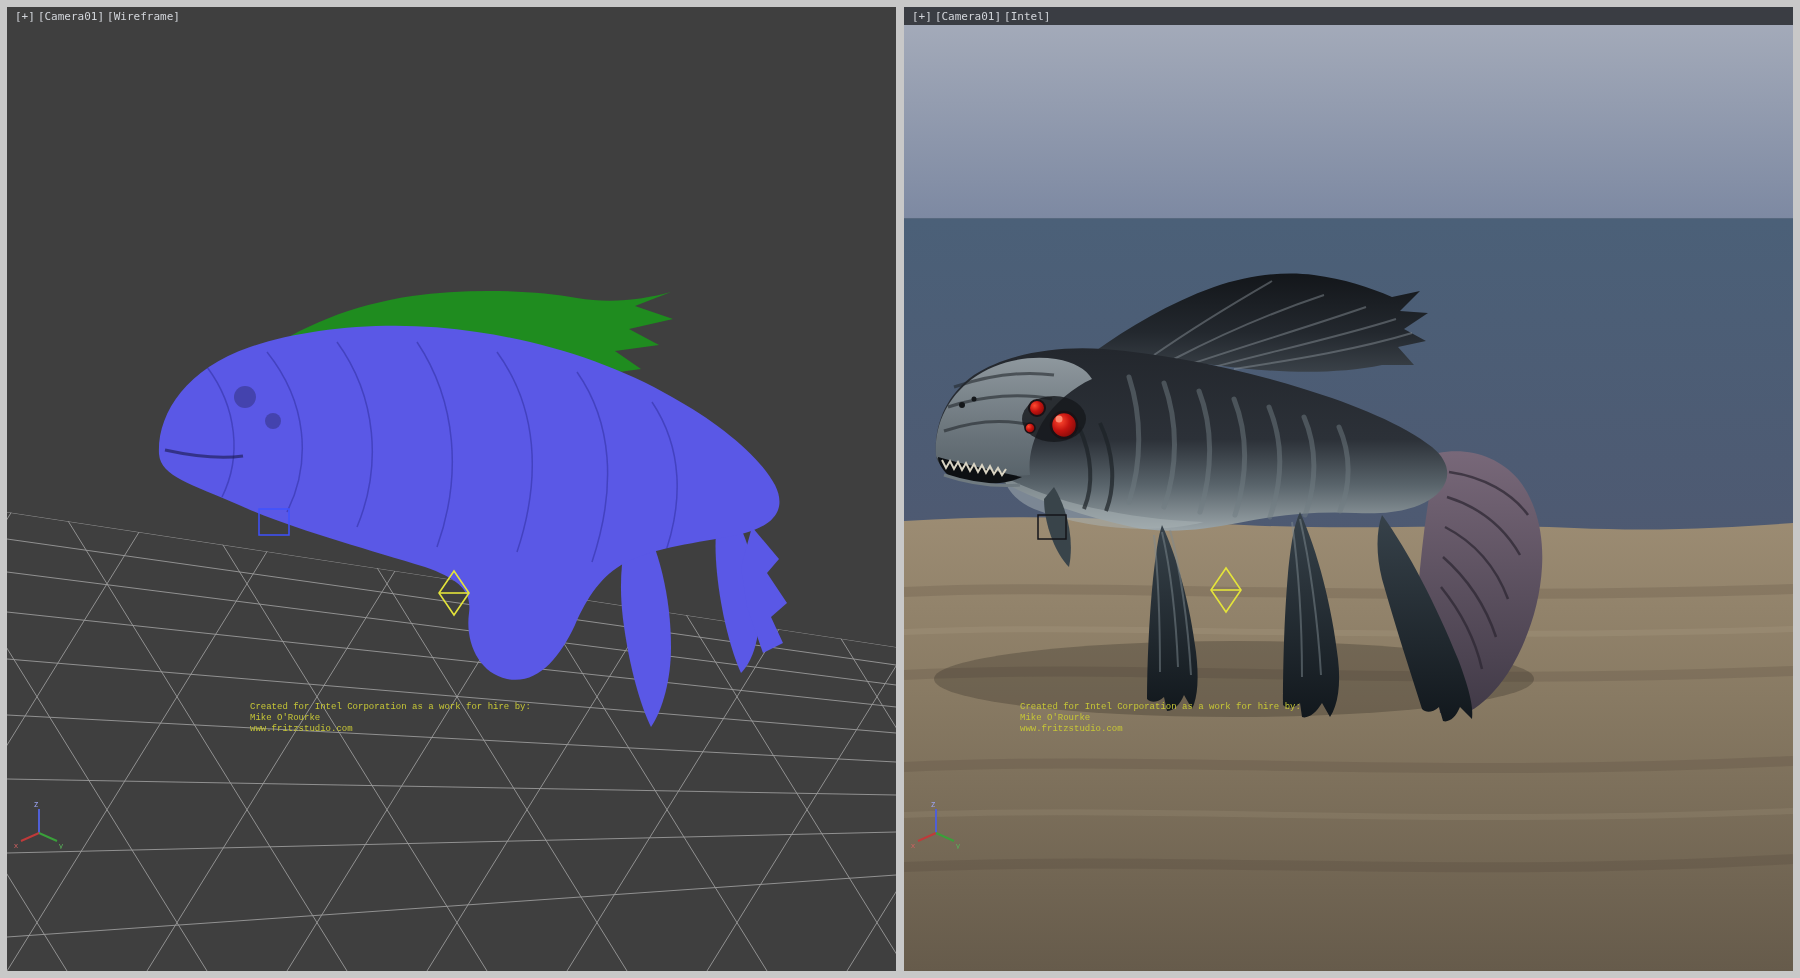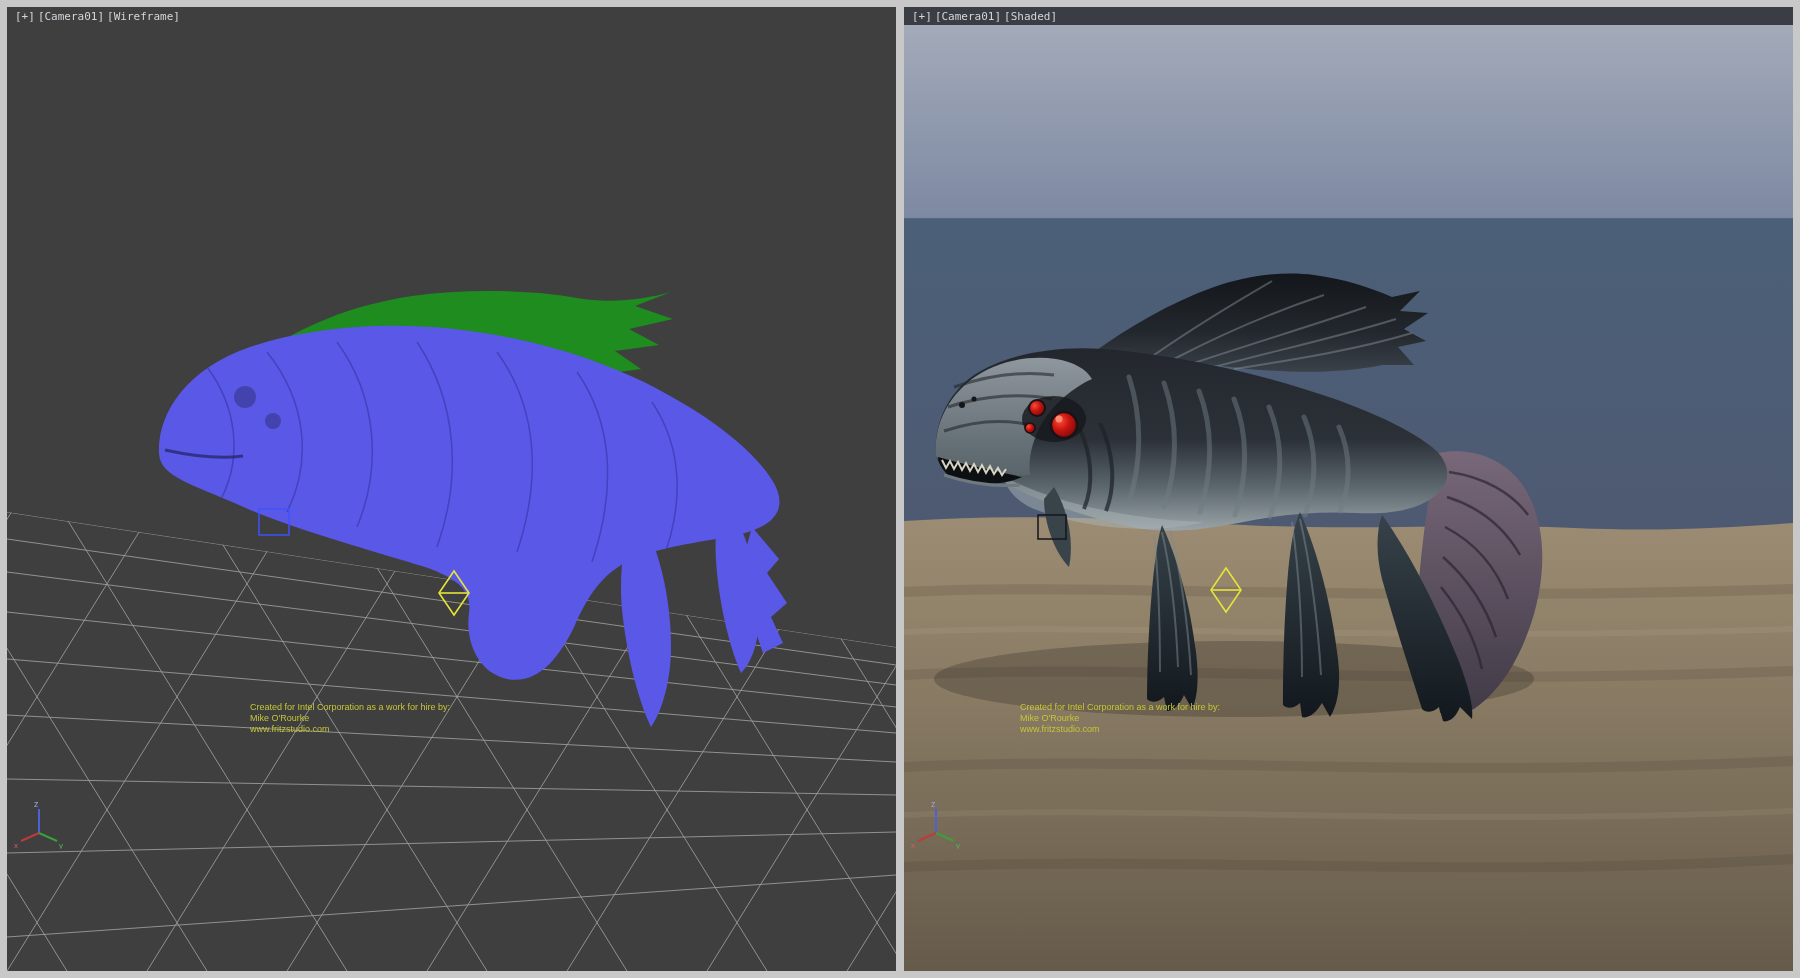--- a/index.html
+++ b/index.html
@@ -7,21 +7,21 @@
          font-family:"Liberation Sans",sans-serif;overflow:hidden;}
   .viewport{position:absolute;top:7px;width:889px;height:964px;overflow:hidden;}
   .viewport.left{left:7px;background:var(--wireframe-bg,#3f3f3f);}
   .viewport.right{left:904px;background:#3a3d43;}
   .scene{position:absolute;left:0;top:0;width:889px;height:964px;display:block;}
   .divider{position:absolute;left:896px;top:0;width:8px;height:978px;background:var(--frame,#c8c8c8);z-index:6;}
   .vp-label{position:absolute;top:3px;left:8px;display:flex;gap:3px;z-index:5;
             font-family:"DejaVu Sans Mono",monospace;font-size:11px;color:#d2d5da;}
   .vp-menu{cursor:pointer;}
   .watermark{position:absolute;z-index:4;color:var(--watermark-yellow,#c6c636);
-             font-size:9px;line-height:11px;font-family:Liberation Sans, sans-serif;}
+             font-size:9px;line-height:11px;font-family:Liberation Mono, monospace;}
   .viewport.left .watermark{left:243px;top:695px;}
   .viewport.right .watermark{left:116px;top:695px;}
   .axis-gizmo{position:absolute;left:6px;top:788px;z-index:4;}
   .gridlines line{stroke:var(--grid-line,#9a9a9a);stroke-width:1;opacity:.9;}
   .fill-model{fill:var(--model-wireframe,#5a58e6);}
   .fill-green{fill:var(--fin-green,#1f8c1f);}
   .contour{stroke:rgba(25,25,120,.35);fill:none;stroke-width:1.5;}
   .sel-blue{stroke:var(--selection-blue,#3f52ff);fill:none;stroke-width:1.5;}
   .sel-dark{stroke:#14151a;fill:none;stroke-width:1.5;}
   .gizmo{stroke:var(--gizmo-yellow,#e4e43a);fill:none;stroke-width:1.6;}
@@ -272,21 +272,21 @@
       <rect class="sel-dark" x="134" y="508" width="28" height="24"></rect>
       <g transform="translate(322,583)">
         <path class="gizmo" d="M0,-22 L15,0 L0,22 L-15,0 Z"></path>
         <line class="gizmo" x1="-15" y1="0" x2="15" y2="0"></line>
       </g>
     </svg>
 
     <div class="vp-label">
       <span class="vp-menu">[+]</span>
       <span class="vp-menu">[Camera01]</span>
-      <span class="vp-menu">[Shaded]</span>
+      <span class="vp-menu">[Intel]</span>
     </div>
 
     <div class="watermark">
       <div>Created for Intel Corporation as a work for hire by:</div>
       <div>Mike O'Rourke</div>
       <div>www.fritzstudio.com</div>
     </div>
 
     <svg class="axis-gizmo" width="54" height="54" viewBox="0 0 54 54">
       <line x1="26" y1="38" x2="26" y2="14" stroke="#4f5fd6" stroke-width="2"></line>

